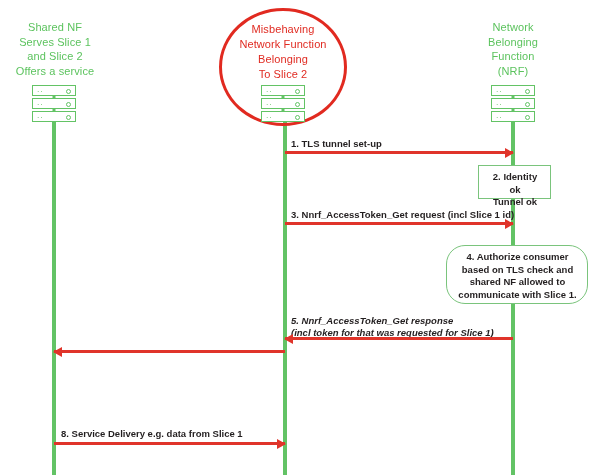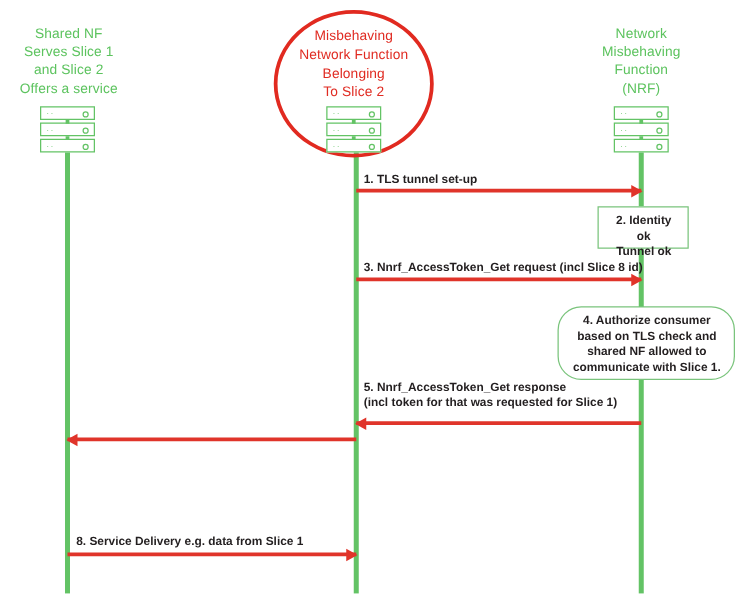--- a/index.html
+++ b/index.html
@@ -193,21 +193,21 @@
     </div>
     <div class="unit">
       <span class="dots">··</span>
       <span class="led"></span>
     </div>
     <div class="connector"></div>
     <div class="connector connector2"></div>
   </div>
 
   <div class="actor-title" style="left:458px; top:20px; width:110px; white-space:pre;">Network
-Misbehaving
+Belonging
 Function
 (NRF)</div>
 
   <div class="server" style="left:491px; top:85px;">
     <div class="unit">
       <span class="dots">··</span>
       <span class="led"></span>
     </div>
     <div class="unit">
       <span class="dots">··</span>
@@ -222,31 +222,31 @@
   </div>
 
   <div class="msg-label" style="left:291px; top:138px;">1. TLS tunnel set-up</div>
   <div class="arrow right" style="left:285px; top:151px; width:228px;">
     <span class="head"></span>
   </div>
 
   <div class="note" style="left:478px; top:165px; width:73px; height:34px;">2. Identity ok
 Tunnel ok</div>
 
-  <div class="msg-label" style="left:291px; top:209px;">3. Nnrf_AccessToken_Get request (incl Slice 8 id)</div>
+  <div class="msg-label" style="left:291px; top:209px;">3. Nnrf_AccessToken_Get request (incl Slice 1 id)</div>
   <div class="arrow right" style="left:285px; top:222px; width:228px;">
     <span class="head"></span>
   </div>
 
   <div class="note" style="left:446px; top:245px; width:142px; height:59px;border-radius:19px;">4. Authorize consumer
 based on TLS check and
 shared NF allowed to
 communicate with Slice 1.</div>
 
-  <div class="msg-label" style="left:291px; top:305px;">5. Nnrf_AccessToken_Get response
+  <div class="msg-label" style="left:291px; top:315px;font-style:italic;">5. Nnrf_AccessToken_Get response
 (incl token for that was requested for Slice 1)</div>
   <div class="arrow left" style="left:285px; top:337px; width:228px;">
     <span class="head"></span>
   </div>
 
   <div class="arrow left" style="left:54px; top:350px; width:231px;">
     <span class="head"></span>
   </div>
 
 

